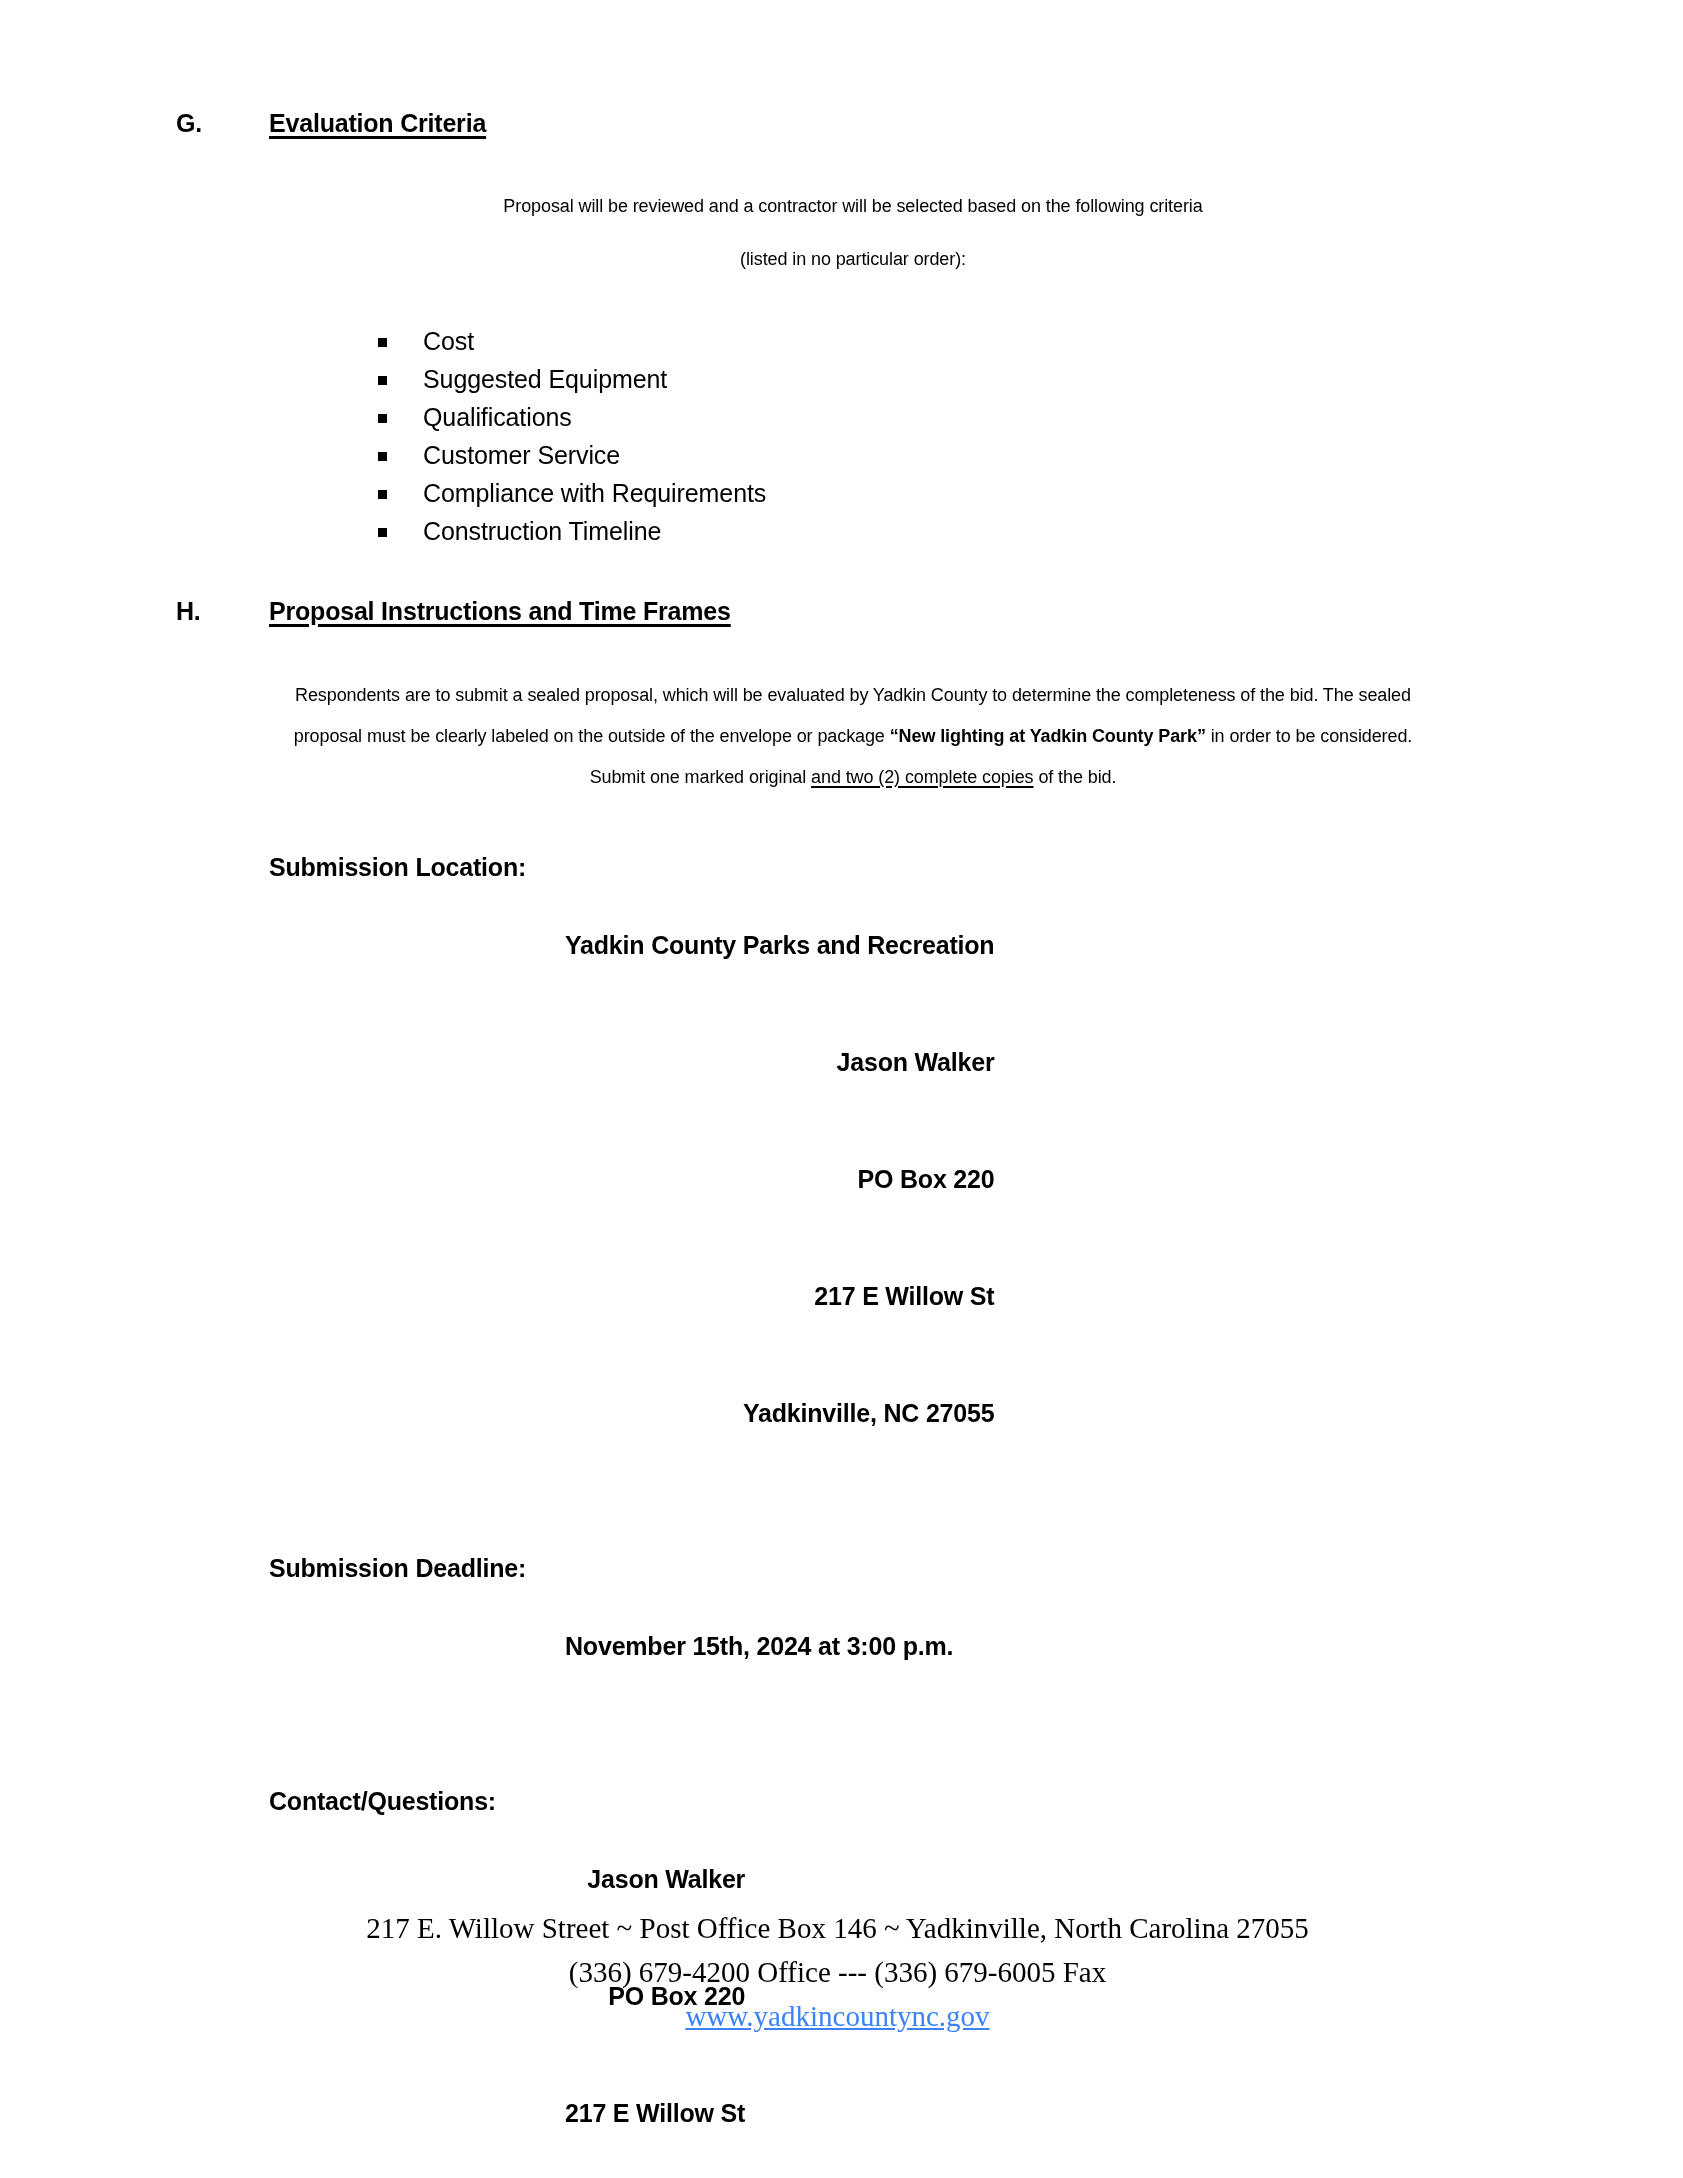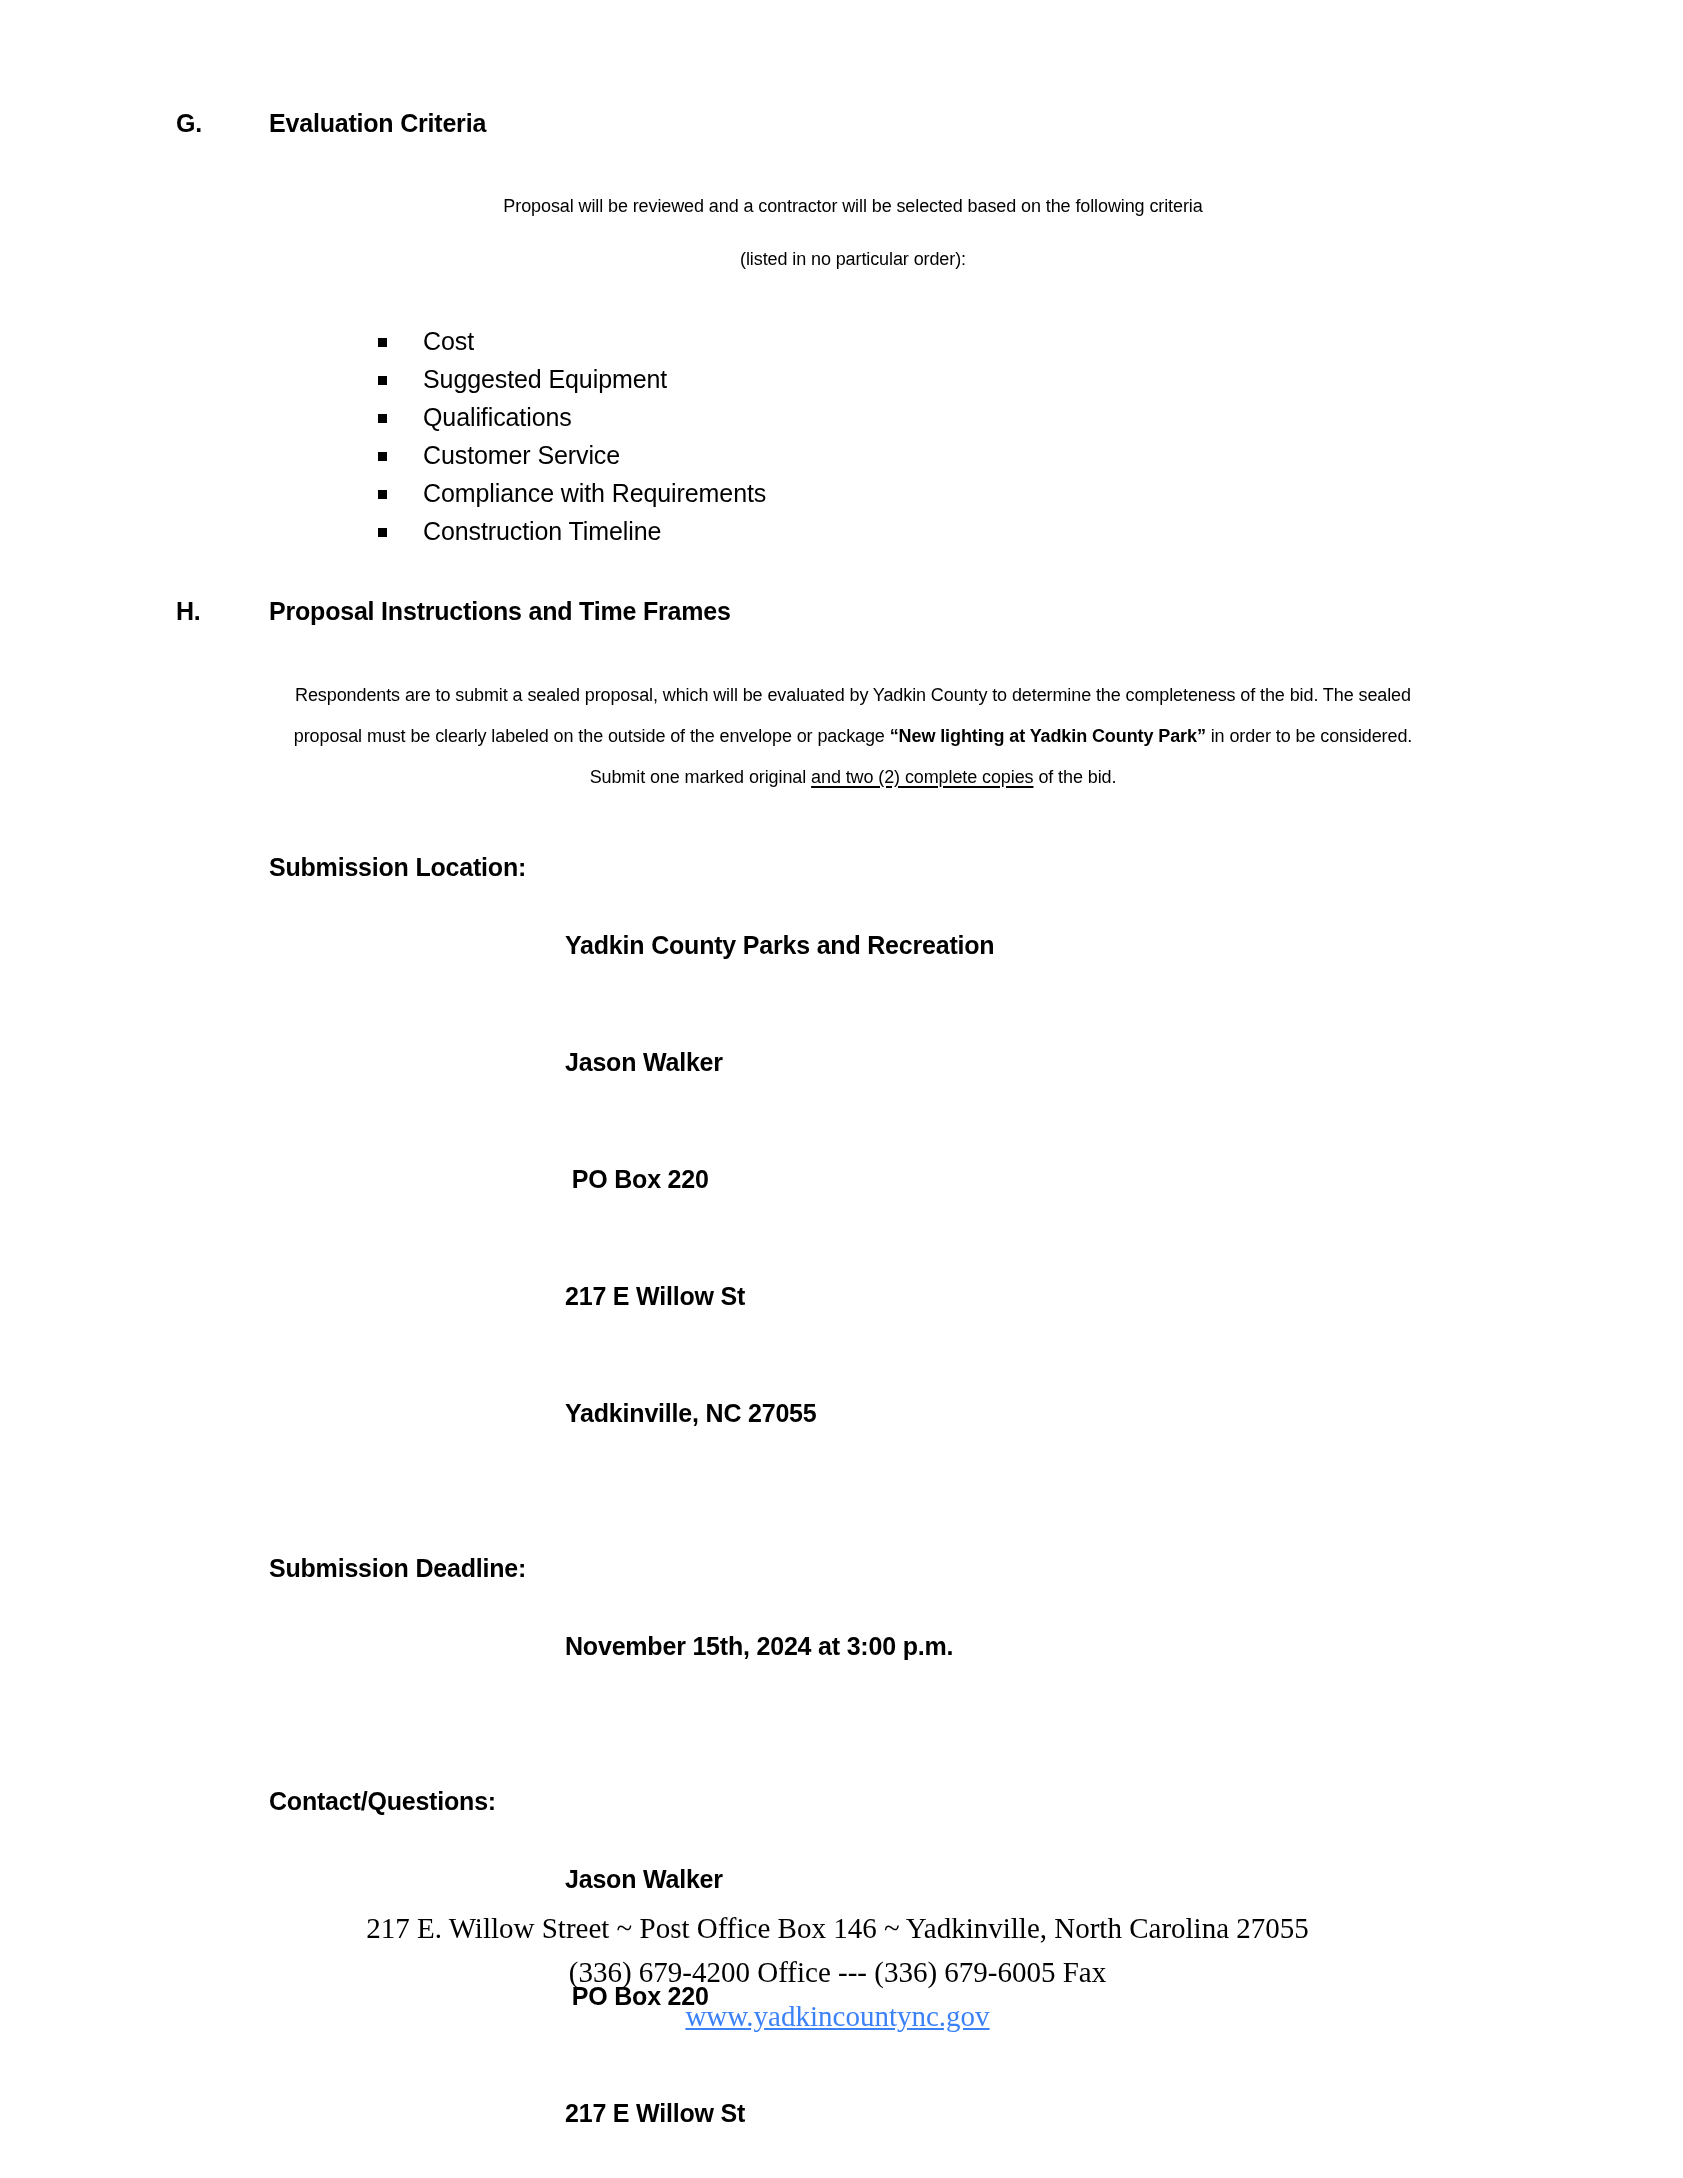--- a/index.html
+++ b/index.html
@@ -36,20 +36,21 @@
     align-items: flex-start;
     font-size: 25px;
     font-weight: bold;
     letter-spacing: -0.2px;
   }
   .section-letter {
     width: 93px;
     flex: 0 0 93px;
   }
   .section-title {
+    text-decoration: underline;
     text-underline-offset: 4px;
     text-decoration-thickness: 2.5px;
   }
 
   
   .body-block {
     margin-left: 93px;
     width: 1168px;
   }
   p.body-text {
@@ -98,21 +99,21 @@
     line-height: 39px;
     letter-spacing: -0.2px;
   }
   .kv .kv-values {
     font-size: 25px;
     font-weight: bold;
     line-height: 39px;
     letter-spacing: -0.2px;
     white-space: pre;
   }
-  .kv .kv-values div { white-space: pre; }
+  .kv .kv-values div { white-space: pre; text-align: right; }
 
   
   .footer {
     position: absolute;
     left: 0;
     right: 8px;
     top: 1906px;
     text-align: center;
     font-family: "Liberation Serif", serif;
     font-size: 29px;

